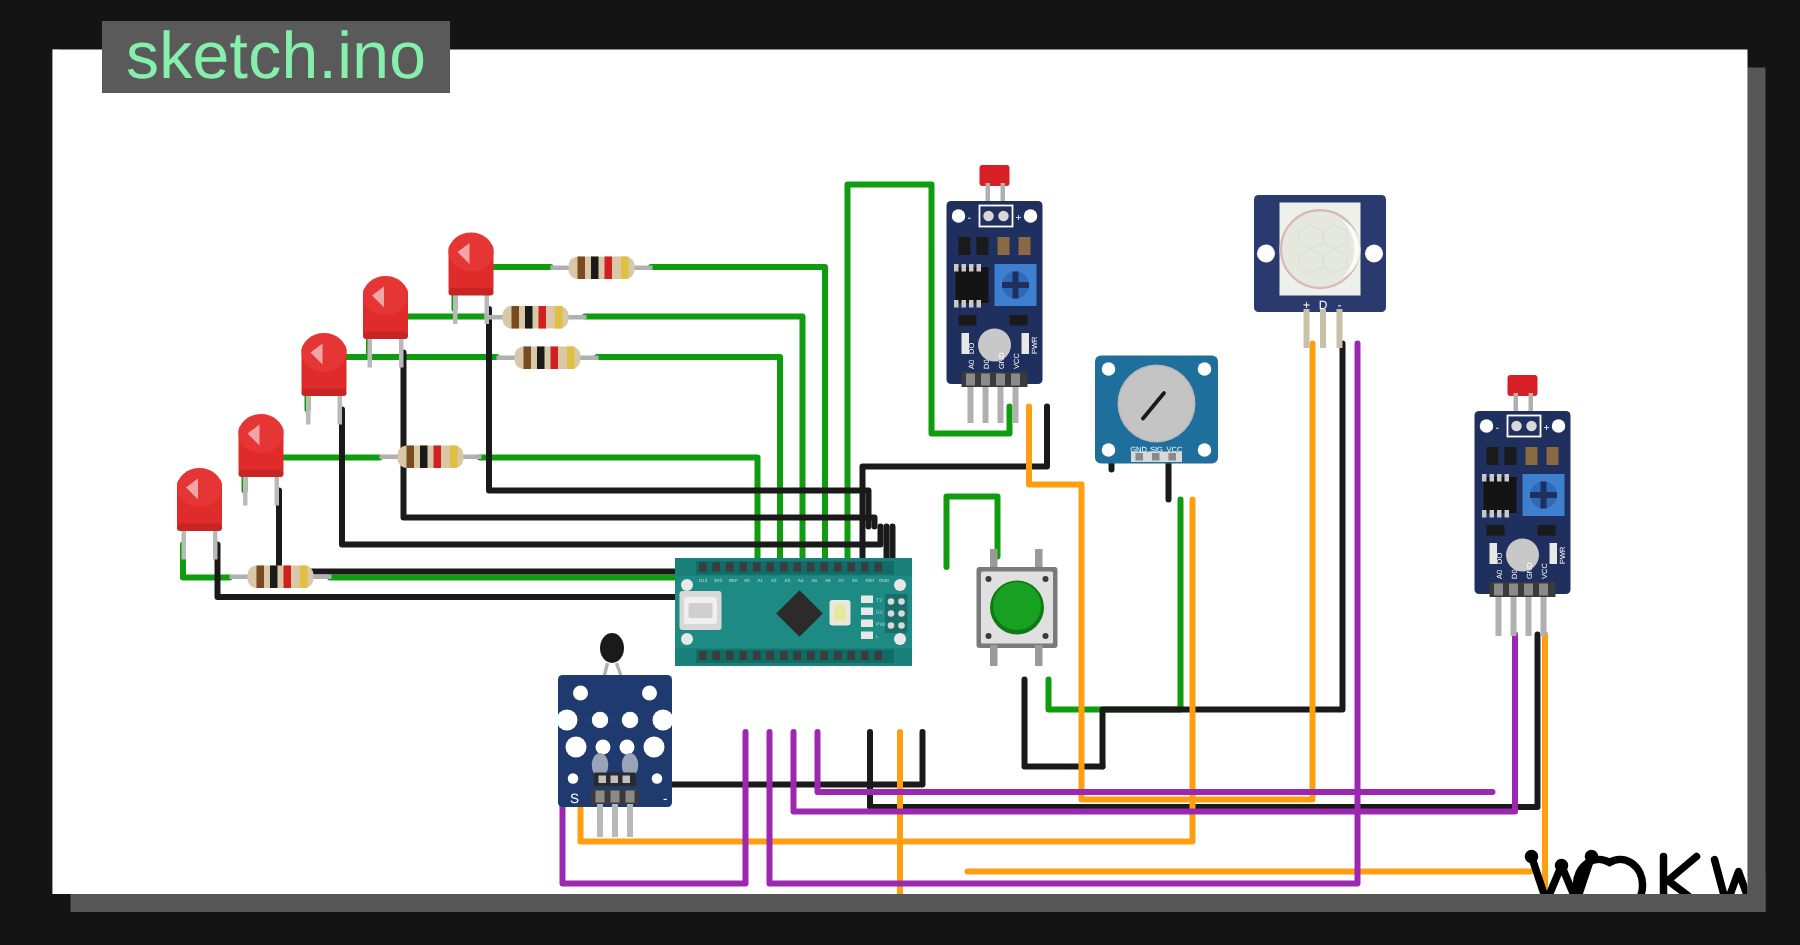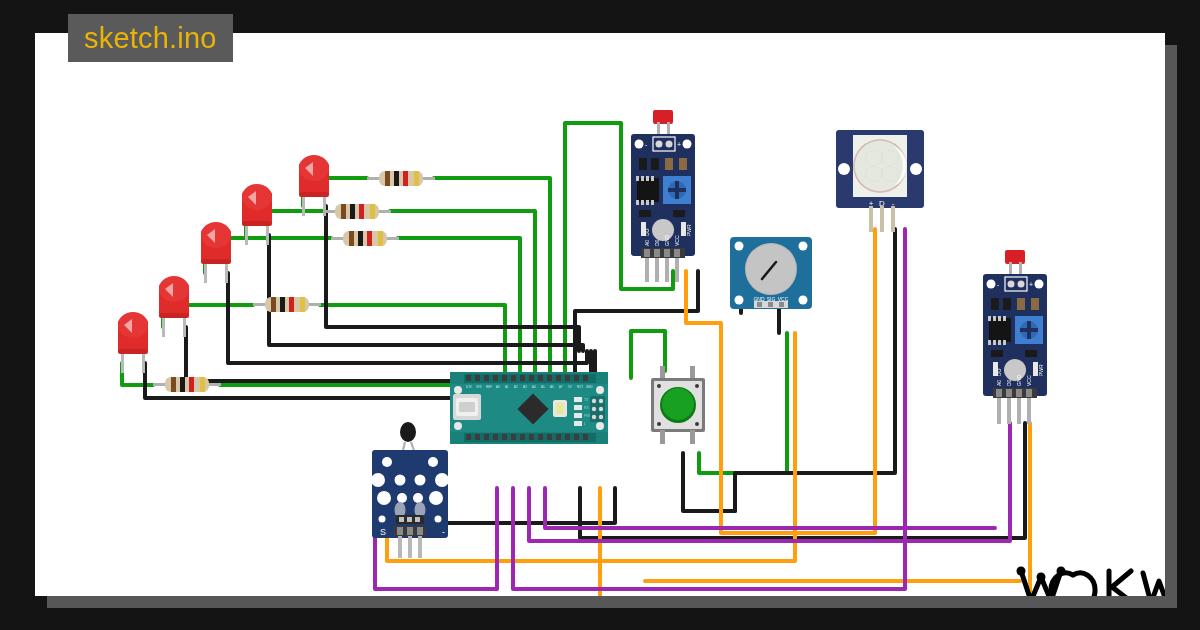--- a/index.html
+++ b/index.html
@@ -11,22 +11,22 @@
     position:absolute;left:35px;top:33px;width:1130px;height:563px;
     background:#ffffff;overflow:hidden;
   }
   #shadow-right{position:absolute;left:1165px;top:45px;width:12px;height:563px;background:#575757;}
   #shadow-bottom{position:absolute;left:47px;top:584px;width:1130px;height:24px;background:#575757;}
   #edge-left{position:absolute;left:35px;top:33px;width:5px;height:563px;background:#6e6e6e;}
 
   
   #title-chip{
     position:absolute;left:68px;top:14px;height:48px;padding:0 16px;
-    background:#5a5a5a;color:#eab308;display:flex;align-items:center;
-    font-size:29px;letter-spacing:.2px;z-index:40;
+    background:#5a5a5a;color:#86efac;display:flex;align-items:center;
+    font-size:44px;letter-spacing:.2px;z-index:40;
   }
 
   
   #wokwi{position:absolute;left:978px;top:524px;z-index:30;}
 
   svg.layer{position:absolute;left:0;top:0;width:1130px;height:563px;overflow:visible;}
   .wire{fill:none;stroke-linecap:round;stroke-linejoin:round;}
 </style>
 </head>
 <body>

